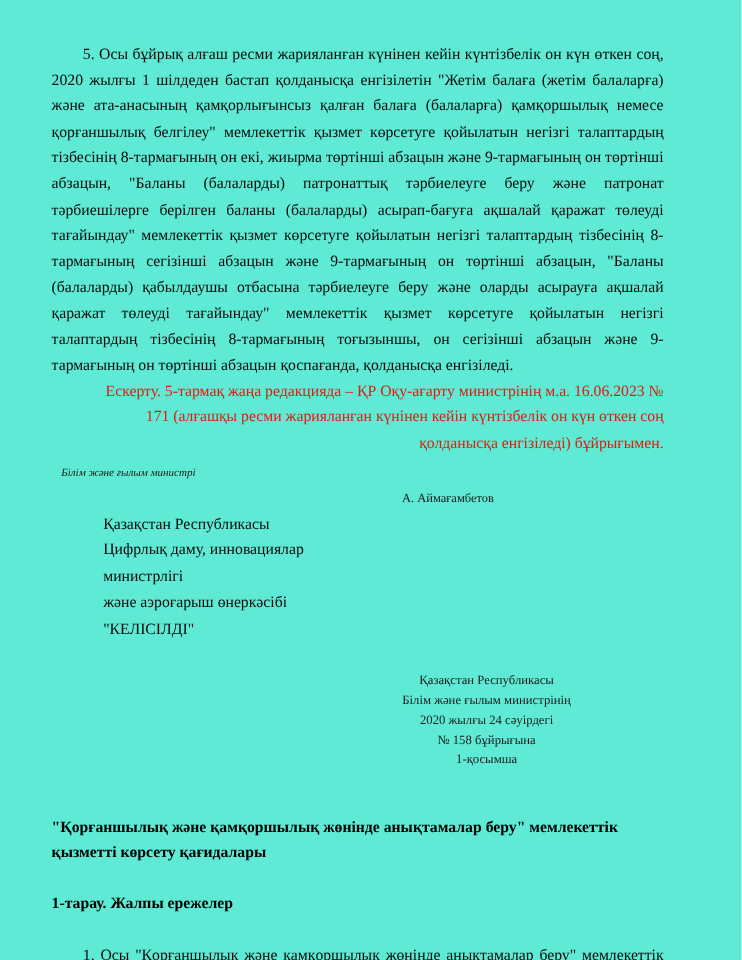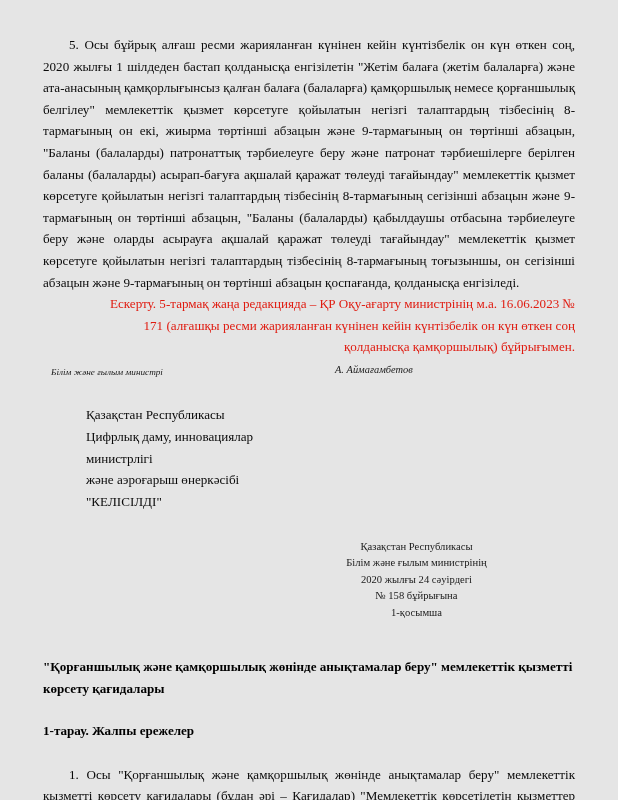--- a/index.html
+++ b/index.html
@@ -10,24 +10,24 @@
   }
   body {
     font-family: "Liberation Serif", "DejaVu Serif", serif;
     color: #000000;
   }
   .page {
     position: relative;
     width: 618px;
     height: 800px;
     margin: 0 auto;
-    background: #e5e5e5;
+    background: #5eead4;
     overflow: hidden;
     box-sizing: border-box;
-    padding: 0 43px 0 43px;
+    padding: 0 65px 0 43px;
   }
 
   .para {
     font-size: 13.1px;
     line-height: 21.6px;
     text-align: justify;
     text-justify: inter-word;
     margin: 0;
     color: #0a0a0a;
   }
@@ -57,22 +57,21 @@
     font-size: 9.2px;
     line-height: 16px;
     color: #1a1a1a;
     white-space: nowrap;
   }
   .sig-role.r1 { margin-left: 33px; }
   .sig-role.r2 { margin-left: 8px; }
   .sig-name {
     position: absolute;
     left: 292px;
-    top: 0;
-    font-style: italic;
+    top: 24px;
     font-size: 10.4px;
     color: #1a1a1a;
     white-space: nowrap;
   }
 
   .ministry {
     margin: 6px 0 0 43px;
     font-size: 13.1px;
     line-height: 21.8px;
     color: #0a0a0a;
@@ -113,21 +112,21 @@
 
 <div class="page">
 
   <div class="spacer-top"></div>
 
   <p class="para indent">5. Осы бұйрық алғаш ресми жарияланған күнінен кейін күнтізбелік он күн өткен соң, 2020 жылғы 1 шілдеден бастап қолданысқа енгізілетін "Жетім балаға (жетім балаларға) және ата-анасының қамқорлығынсыз қалған балаға (балаларға) қамқоршылық немесе қорғаншылық белгілеу" мемлекеттік қызмет көрсетуге қойылатын негізгі талаптардың тізбесінің 8-тармағының он екі, жиырма төртінші абзацын және 9-тармағының он төртінші абзацын, "Баланы (балаларды) патронаттық тәрбиелеуге беру және патронат тәрбиешілерге берілген баланы (балаларды) асырап-бағуға ақшалай қаражат төлеуді тағайындау" мемлекеттік қызмет көрсетуге қойылатын негізгі талаптардың тізбесінің 8-тармағының сегізінші абзацын және 9-тармағының он төртінші абзацын, "Баланы (балаларды) қабылдаушы отбасына тәрбиелеуге беру және оларды асырауға ақшалай қаражат төлеуді тағайындау" мемлекеттік қызмет көрсетуге қойылатын негізгі талаптардың тізбесінің 8-тармағының тоғызыншы, он сегізінші абзацын және 9-тармағының он төртінші абзацын қоспағанда, қолданысқа енгізіледі.</p>
 
   <div>
     <p class="note">Ескерту. 5-тармақ жаңа редакцияда – ҚР Оқу-ағарту министрінің м.а. 16.06.2023 №</p>
     <p class="note noindent">171 (алғашқы ресми жарияланған күнінен кейін күнтізбелік он күн өткен соң</p>
-    <p class="note noindent">қолданысқа қамқоршылық) бұйрығымен.</p>
+    <p class="note noindent">қолданысқа енгізіледі) бұйрығымен.</p>
   </div>
 
   <div class="sig-block">
     <div class="sig-role r2">Білім және ғылым министрі</div>
     <div class="sig-name">А. Аймағамбетов</div>
   </div>
 
   <div class="ministry">
     <div>Қазақстан Республикасы</div>
     <div>Цифрлық даму, инновациялар</div>

